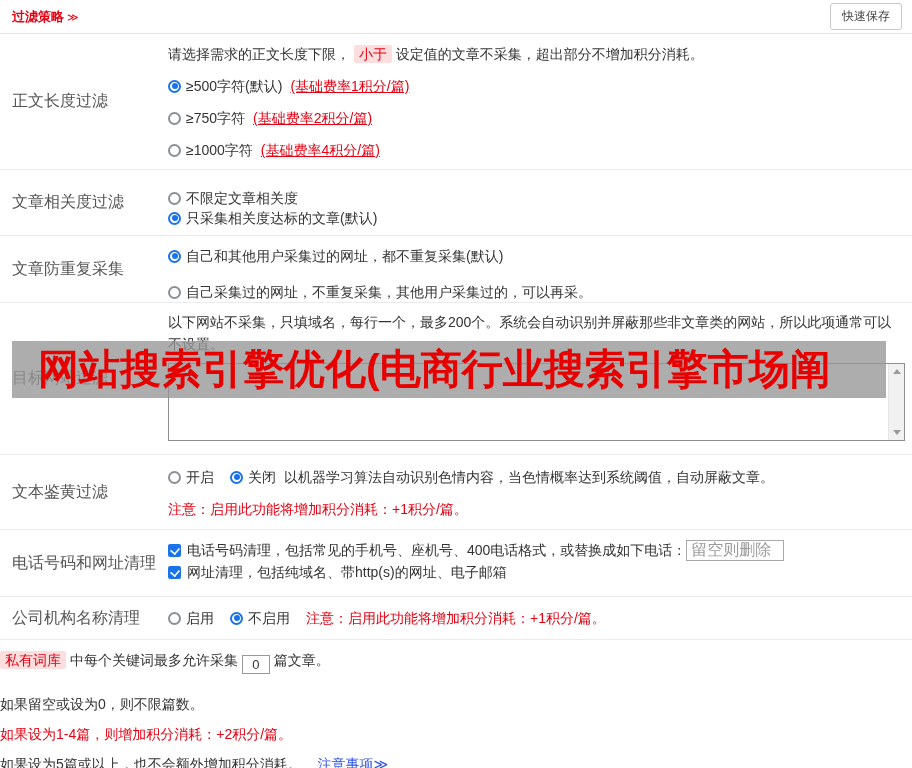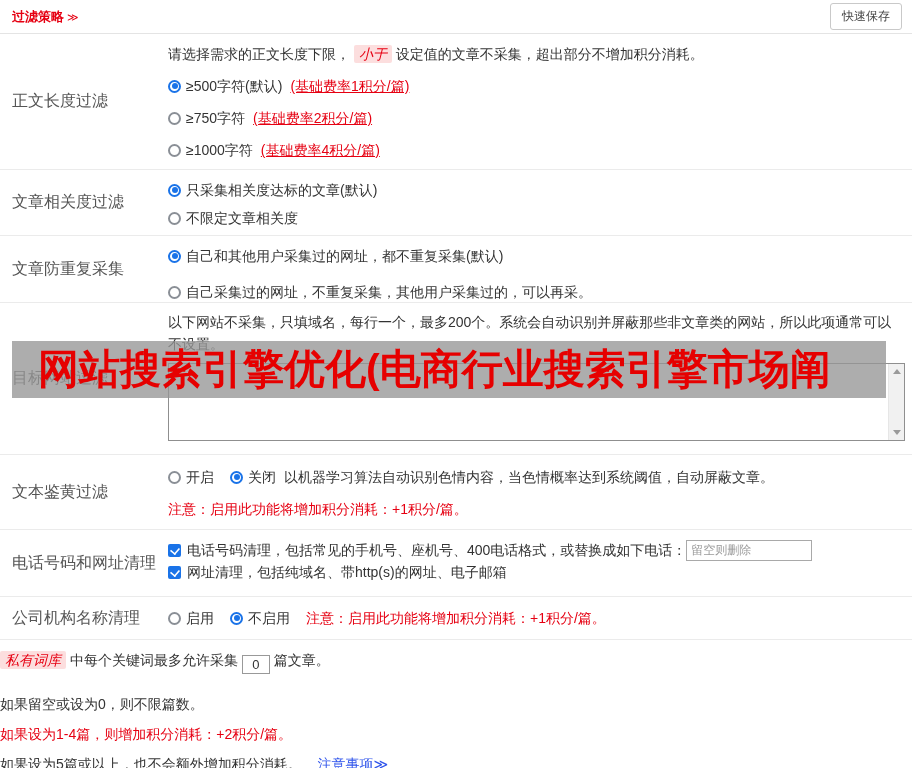--- a/index.html
+++ b/index.html
@@ -58,21 +58,21 @@
   }
   .checkbox::after {
     content: ""; position: absolute; left: 2.5px; top: 1px;
     width: 6px; height: 8px;
     border-right: 2px solid #fff; border-bottom: 2px solid #fff;
     transform: rotate(40deg) scale(.8);
   }
   .red { color: #e60012; }
   .red-u { color: #e60012; text-decoration: underline; }
   .tag-pink {
-    color: #e60012; background: #fcdede; padding: 1px 5px; border-radius: 2px; font-style: italic;
+    color: #e60012; background: #fcdede; padding: 1px 5px; border-radius: 2px;
   }
   .blue-link { color: #2f54eb; cursor: pointer; }
   
   .ta-wrap {
     margin-top: 8px; height: 78px; border: 1px solid #8f8f8f;
     background: #fff; position: relative;
   }
   .ta-scrollbar {
     position: absolute; right: 0; top: 0; bottom: 0; width: 16px;
     background: #f1f1f1; border-left: 1px solid #e6e6e6;
@@ -83,21 +83,21 @@
   .tri-down { width: 0; height: 0; border-left: 4px solid transparent; border-right: 4px solid transparent; border-top: 5px solid #9a9a9a; }
   
   .overlay {
     position: absolute; left: 12px; right: 26px; top: 38px; height: 57px;
     background: rgba(150,150,150,.78); overflow: hidden; white-space: nowrap;
     z-index: 5; padding-left: 26px;
     font-size: 41px; font-weight: bold; color: #e60000; line-height: 56px;
   }
   
   .phone-input {
-    width: 126px; height: 21px; border: 1px solid #a9a9a9; font-size: 12px;
+    width: 98px; height: 21px; border: 1px solid #a9a9a9; font-size: 16px;
     padding: 0 4px; color: #333; vertical-align: -5px;
   }
   .phone-input::placeholder { color: #9a9a9a; }
   .count-input {
     width: 28px; height: 19px; border: 1px solid #999; text-align: center;
     font-size: 13px; color: #333; vertical-align: -4px;
   }
   .gap8 { margin-top: 20px; } .gap10 { margin-top: 10px; } .gap12 { margin-top: 12px; }
   .inline-opts { display: flex; align-items: center; line-height: 20px; }
   .sp16 { display: inline-block; width: 16px; }
@@ -138,27 +138,27 @@
       <span>≥1000字符</span>
       <span class="sp8"></span>
       <span class="red-u">(基础费率4积分/篇)</span>
     </div>
   </div>
 </div>
 
 <div class="row r2">
   <div class="row-label">文章相关度过滤</div>
   <div class="row-content">
+    <div class="inline-opts opt-sm" style="margin-top:8px">
+      <span class="radio"></span>
+      <span>不限定文章相关度</span>
+    </div>
     <div class="inline-opts">
       <span class="radio checked"></span>
       <span>只采集相关度达标的文章(默认)</span>
-    </div>
-    <div class="inline-opts opt-sm" style="margin-top:8px">
-      <span class="radio"></span>
-      <span>不限定文章相关度</span>
     </div>
   </div>
 </div>
 
 <div class="row r3">
   <div class="row-label">文章防重复采集</div>
   <div class="row-content">
     <div class="inline-opts">
       <span class="radio checked"></span>
       <span>自己和其他用户采集过的网址，都不重复采集(默认)</span>

